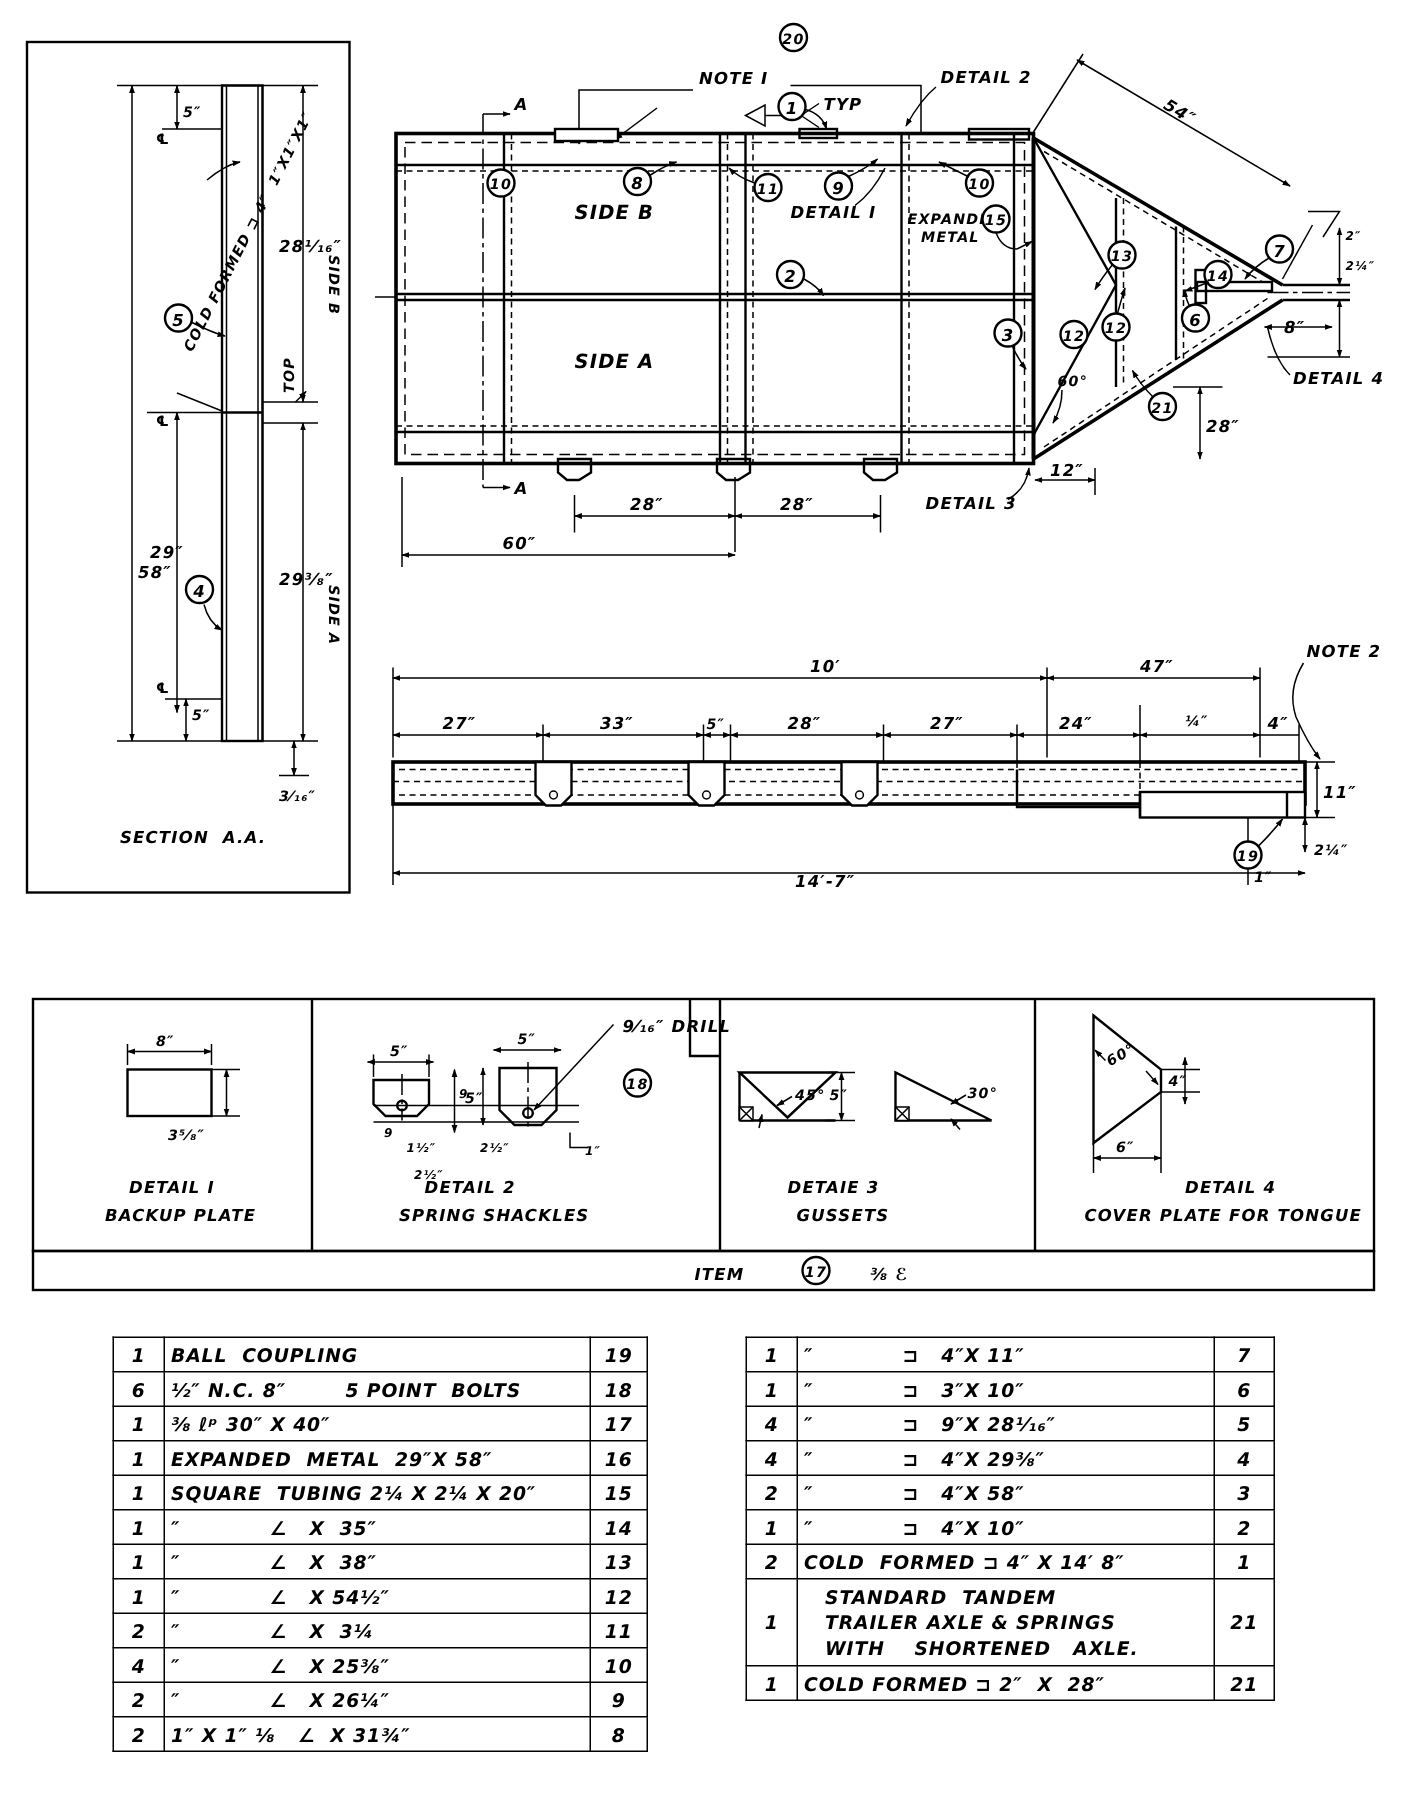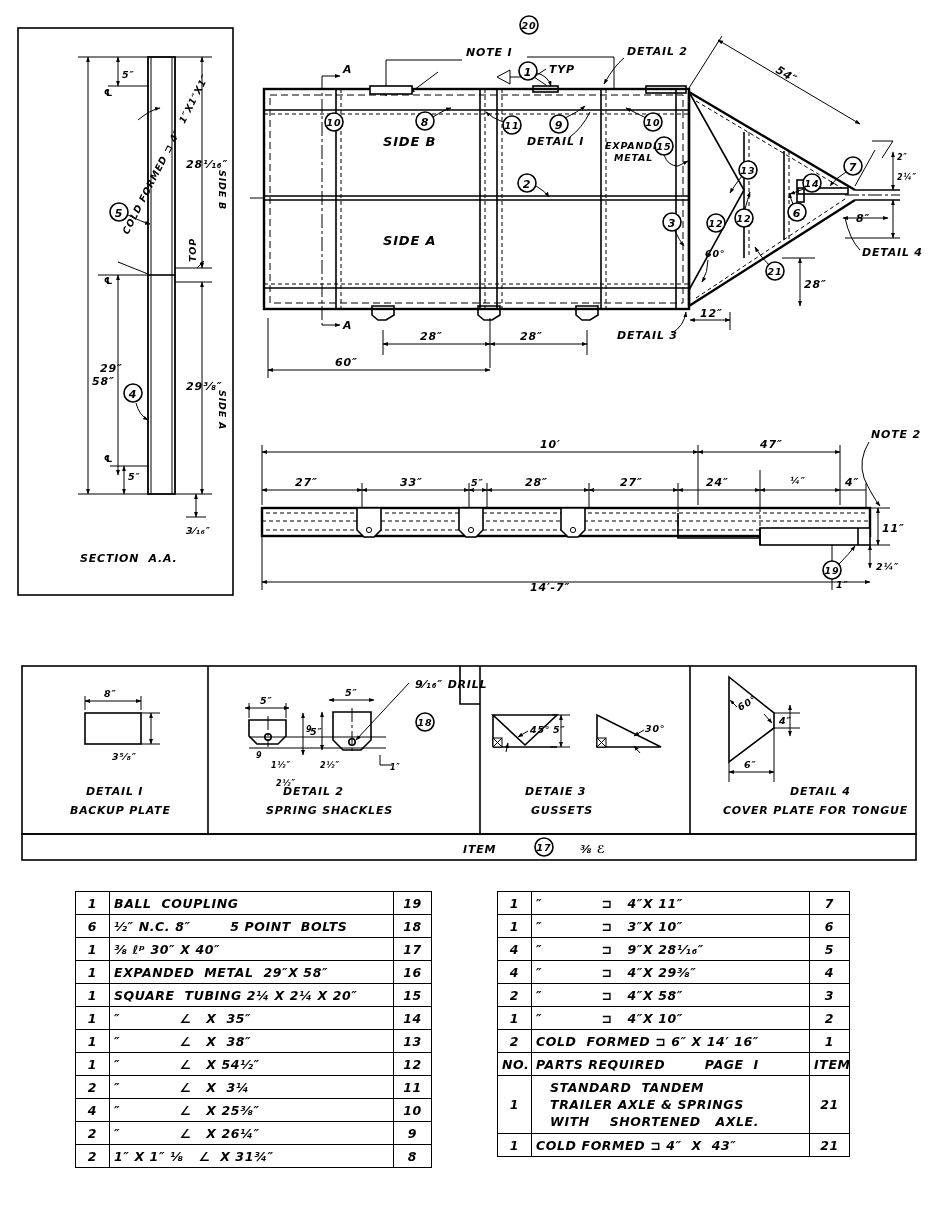--- a/index.html
+++ b/index.html
@@ -634,37 +634,32 @@
             <td style="border:1.4px solid #000; font-family:&quot;DejaVu Sans&quot;,sans-serif;font-style:italic; font-weight:600; font-size:12.5px; letter-spacing:0.6px;height:22px; padding:0 4px; background:#fff;text-align:left; white-space:pre;">″            ⊐   4″X 58″</td>
             <td style="border:1.4px solid #000; font-family:&quot;DejaVu Sans&quot;,sans-serif;font-style:italic; font-weight:600; font-size:12.5px; letter-spacing:0.6px;height:22px; padding:0 4px; background:#fff;text-align:center;">3</td>
           </tr>
           <tr>
             <td style="border:1.4px solid #000; font-family:&quot;DejaVu Sans&quot;,sans-serif;font-style:italic; font-weight:600; font-size:12.5px; letter-spacing:0.6px;height:22px; padding:0 4px; background:#fff;text-align:center;">1</td>
             <td style="border:1.4px solid #000; font-family:&quot;DejaVu Sans&quot;,sans-serif;font-style:italic; font-weight:600; font-size:12.5px; letter-spacing:0.6px;height:22px; padding:0 4px; background:#fff;text-align:left; white-space:pre;">″            ⊐   4″X 10″</td>
             <td style="border:1.4px solid #000; font-family:&quot;DejaVu Sans&quot;,sans-serif;font-style:italic; font-weight:600; font-size:12.5px; letter-spacing:0.6px;height:22px; padding:0 4px; background:#fff;text-align:center;">2</td>
           </tr>
           <tr>
             <td style="border:1.4px solid #000; font-family:&quot;DejaVu Sans&quot;,sans-serif;font-style:italic; font-weight:600; font-size:12.5px; letter-spacing:0.6px;height:22px; padding:0 4px; background:#fff;text-align:center;">2</td>
-            <td style="border:1.4px solid #000; font-family:&quot;DejaVu Sans&quot;,sans-serif;font-style:italic; font-weight:600; font-size:12.5px; letter-spacing:0.6px;height:22px; padding:0 4px; background:#fff;text-align:left; white-space:pre;">COLD  FORMED ⊐ 6″ X 14′ 16″</td>
-            <td style="border:1.4px solid #000; font-family:&quot;DejaVu Sans&quot;,sans-serif;font-style:italic; font-weight:600; font-size:12.5px; letter-spacing:0.6px;height:22px; padding:0 4px; background:#fff;text-align:center;">1</td>
-          </tr>
-          <tr>
-            <td style="border:1.4px solid #000; font-family:&quot;DejaVu Sans&quot;,sans-serif;font-style:italic; font-weight:600; font-size:12.5px; letter-spacing:0.6px;height:22px; padding:0 4px; background:#fff;text-align:center;">NO.</td>
-            <td style="border:1.4px solid #000; font-family:&quot;DejaVu Sans&quot;,sans-serif;font-style:italic; font-weight:600; font-size:12.5px; letter-spacing:0.6px;height:22px; padding:0 4px; background:#fff;text-align:left; white-space:pre;">PARTS REQUIRED        PAGE  I</td>
-            <td style="border:1.4px solid #000; font-family:&quot;DejaVu Sans&quot;,sans-serif;font-style:italic; font-weight:600; font-size:12.5px; letter-spacing:0.6px;height:22px; padding:0 4px; background:#fff;text-align:center;">ITEM</td>
+            <td style="border:1.4px solid #000; font-family:&quot;DejaVu Sans&quot;,sans-serif;font-style:italic; font-weight:600; font-size:12.5px; letter-spacing:0.6px;height:22px; padding:0 4px; background:#fff;text-align:left; white-space:pre;">COLD  FORMED ⊐ 4″ X 14′ 8″</td>
+            <td style="border:1.4px solid #000; font-family:&quot;DejaVu Sans&quot;,sans-serif;font-style:italic; font-weight:600; font-size:12.5px; letter-spacing:0.6px;height:22px; padding:0 4px; background:#fff;text-align:center;">1</td>
           </tr>
           <tr>
             <td style="border:1.4px solid #000; font-family:&quot;DejaVu Sans&quot;,sans-serif;font-style:italic; font-weight:600; font-size:12.5px; letter-spacing:0.6px;height:22px; padding:0 4px; background:#fff;text-align:center;">1</td>
             <td style="border:1.4px solid #000; font-family:&quot;DejaVu Sans&quot;,sans-serif;font-style:italic; font-weight:600; font-size:12.5px; letter-spacing:0.6px;height:22px; padding:0 4px; background:#fff;text-align:left; white-space:pre;height:auto; line-height:17px; padding:3px 4px 3px 18px;">STANDARD  TANDEM
 TRAILER AXLE &amp; SPRINGS
 WITH    SHORTENED   AXLE.</td>
             <td style="border:1.4px solid #000; font-family:&quot;DejaVu Sans&quot;,sans-serif;font-style:italic; font-weight:600; font-size:12.5px; letter-spacing:0.6px;height:22px; padding:0 4px; background:#fff;text-align:center;">21</td>
           </tr>
           <tr>
             <td style="border:1.4px solid #000; font-family:&quot;DejaVu Sans&quot;,sans-serif;font-style:italic; font-weight:600; font-size:12.5px; letter-spacing:0.6px;height:22px; padding:0 4px; background:#fff;text-align:center;">1</td>
-            <td style="border:1.4px solid #000; font-family:&quot;DejaVu Sans&quot;,sans-serif;font-style:italic; font-weight:600; font-size:12.5px; letter-spacing:0.6px;height:22px; padding:0 4px; background:#fff;text-align:left; white-space:pre;">COLD FORMED ⊐ 4″  X  43″</td>
+            <td style="border:1.4px solid #000; font-family:&quot;DejaVu Sans&quot;,sans-serif;font-style:italic; font-weight:600; font-size:12.5px; letter-spacing:0.6px;height:22px; padding:0 4px; background:#fff;text-align:left; white-space:pre;">COLD FORMED ⊐ 2″  X  28″</td>
             <td style="border:1.4px solid #000; font-family:&quot;DejaVu Sans&quot;,sans-serif;font-style:italic; font-weight:600; font-size:12.5px; letter-spacing:0.6px;height:22px; padding:0 4px; background:#fff;text-align:center;">21</td>
           </tr>
         </tbody>
   </table>
 </div>
 
 </div>
 
 </body></html>

